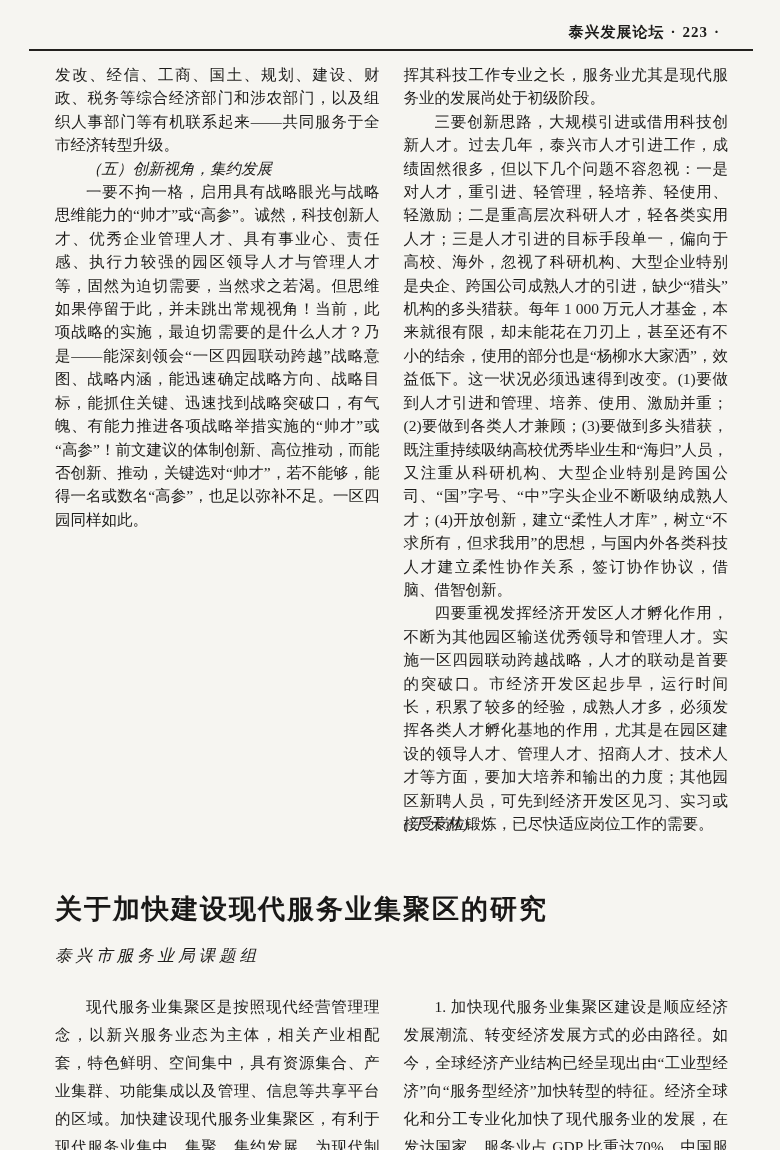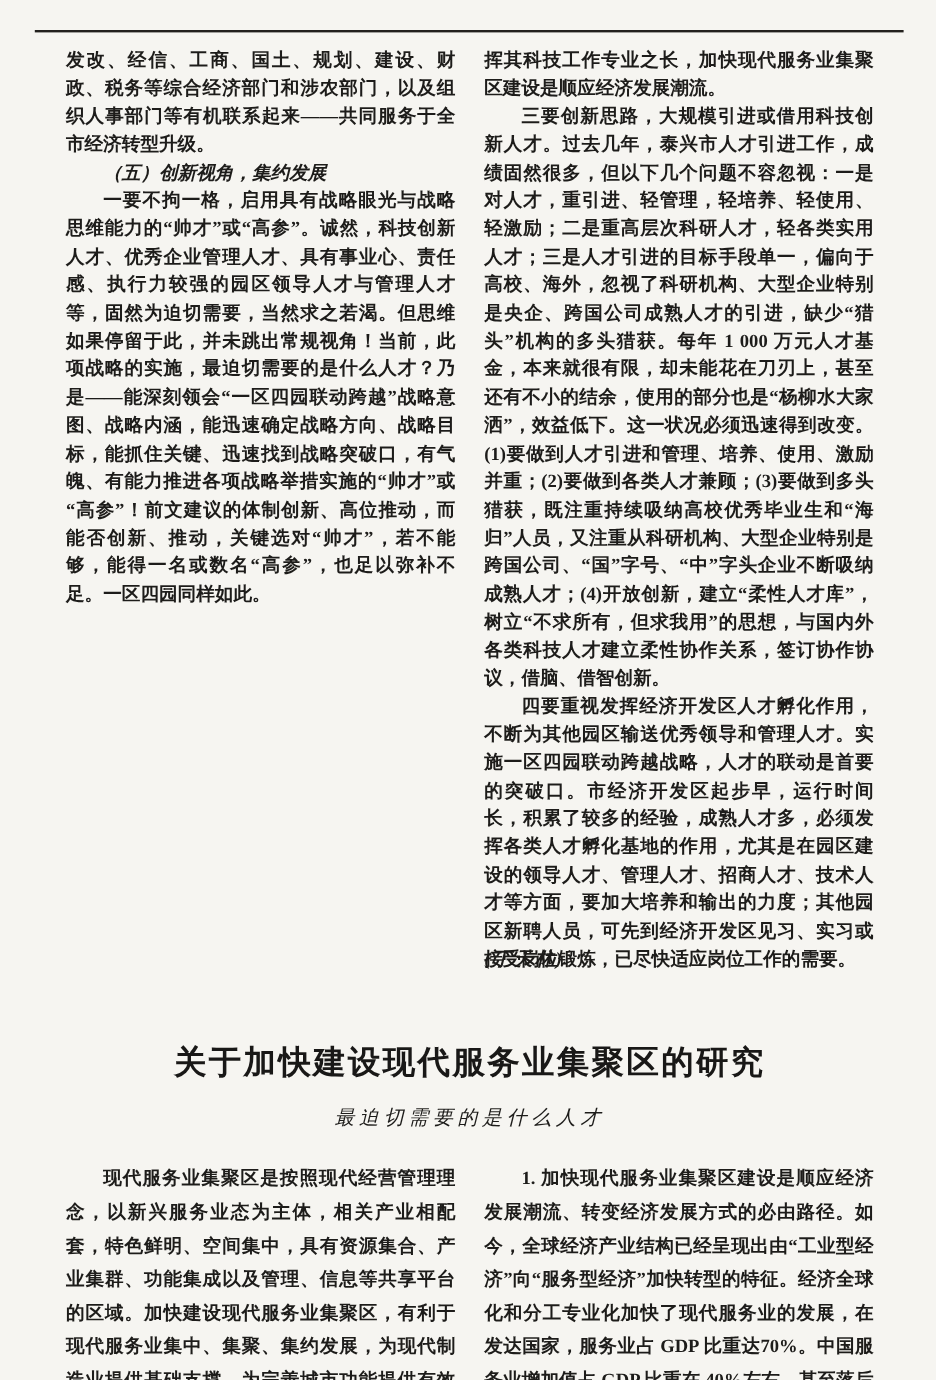--- a/index.html
+++ b/index.html
@@ -24,77 +24,80 @@
     height:24px;
     line-height:24px;
   }
   .running-head .dot{padding:0 6px;font-weight:bold;}
   .head-rule{
     border:0;
     border-top:2.5px solid #23211e;
     margin:5px -25px 0 -26px;
   }
   
-  .two-col{display:flex;gap:24px;font-weight:bold;}
+  .two-col{display:flex;gap:24px;}
   .col{flex:1 1 0;min-width:0;text-align:justify;}
   .upper{margin-top:12px;}
   .upper .col{font-size:15.5px;line-height:23.4px;}
   .lower{margin-top:26px;}
   .lower .col{font-size:15.5px;line-height:28px;}
   p{margin:0;text-indent:2em;}
   p.noindent{text-indent:0;}
   p.kai{font-style:italic;}
   p.signature{
     text-indent:0;
     margin-top:-23.4px;
     font-style:italic;
     letter-spacing:2px;
     padding-right:4px;
   }
   
-  .title-block{margin-top:56px;text-align:center;}
+  .title-block{margin-top:56px;text-align:left;}
   .article-title{
     margin:0;
     font-family:"Liberation Sans","DejaVu Sans",sans-serif;
     font-weight:bold;
     font-size:27px;
     letter-spacing:2px;
     color:#191817;
   }
   .article-author{
     margin-top:18px;
     font-size:16.5px;
     font-style:italic;
     letter-spacing:4px;
   }
 </style>
 </head>
 <body>
 
 <div class="page">
 
+  <div class="running-head">
+    <span>泰兴发展论坛</span><span class="dot">·</span><span>223</span><span class="dot">·</span>
+  </div>
   <hr class="head-rule">
 
   <section class="two-col upper">
     <div class="col">
       <p class="noindent">发改、经信、工商、国土、规划、建设、财政、税务等综合经济部门和涉农部门，以及组织人事部门等有机联系起来——共同服务于全市经济转型升级。</p>
       <p class="kai">（五）创新视角，集约发展</p>
       <p>一要不拘一格，启用具有战略眼光与战略思维能力的“帅才”或“高参”。诚然，科技创新人才、优秀企业管理人才、具有事业心、责任感、执行力较强的园区领导人才与管理人才等，固然为迫切需要，当然求之若渴。但思维如果停留于此，并未跳出常规视角！当前，此项战略的实施，最迫切需要的是什么人才？乃是——能深刻领会“一区四园联动跨越”战略意图、战略内涵，能迅速确定战略方向、战略目标，能抓住关键、迅速找到战略突破口，有气魄、有能力推进各项战略举措实施的“帅才”或“高参”！前文建议的体制创新、高位推动，而能否创新、推动，关键选对“帅才”，若不能够，能得一名或数名“高参”，也足以弥补不足。一区四园同样如此。</p>
     </div>
     <div class="col">
-      <p class="noindent">挥其科技工作专业之长，加快现代服务业集聚区建设是顺应经济发展潮流。</p>
+      <p class="noindent">挥其科技工作专业之长，服务业尤其是现代服务业的发展尚处于初级阶段。</p>
       <p>三要创新思路，大规模引进或借用科技创新人才。过去几年，泰兴市人才引进工作，成绩固然很多，但以下几个问题不容忽视：一是对人才，重引进、轻管理，轻培养、轻使用、轻激励；二是重高层次科研人才，轻各类实用人才；三是人才引进的目标手段单一，偏向于高校、海外，忽视了科研机构、大型企业特别是央企、跨国公司成熟人才的引进，缺少“猎头”机构的多头猎获。每年 1 000 万元人才基金，本来就很有限，却未能花在刀刃上，甚至还有不小的结余，使用的部分也是“杨柳水大家洒”，效益低下。这一状况必须迅速得到改变。(1)要做到人才引进和管理、培养、使用、激励并重；(2)要做到各类人才兼顾；(3)要做到多头猎获，既注重持续吸纳高校优秀毕业生和“海归”人员，又注重从科研机构、大型企业特别是跨国公司、“国”字号、“中”字头企业不断吸纳成熟人才；(4)开放创新，建立“柔性人才库”，树立“不求所有，但求我用”的思想，与国内外各类科技人才建立柔性协作关系，签订协作协议，借脑、借智创新。</p>
       <p>四要重视发挥经济开发区人才孵化作用，不断为其他园区输送优秀领导和管理人才。实施一区四园联动跨越战略，人才的联动是首要的突破口。市经济开发区起步早，运行时间长，积累了较多的经验，成熟人才多，必须发挥各类人才孵化基地的作用，尤其是在园区建设的领导人才、管理人才、招商人才、技术人才等方面，要加大培养和输出的力度；其他园区新聘人员，可先到经济开发区见习、实习或接受岗位锻炼，已尽快适应岗位工作的需要。</p>
       <p class="signature">(丁天林)</p>
     </div>
   </section>
 
   <section class="title-block">
     <h1 class="article-title">关于加快建设现代服务业集聚区的研究</h1>
-    <div class="article-author">最迫切需要的是什么人才</div>
+    <div class="article-author">泰兴市服务业局课题组</div>
   </section>
 
   <section class="two-col lower">
     <div class="col">
       <p>现代服务业集聚区是按照现代经营管理理念，以新兴服务业态为主体，相关产业相配套，特色鲜明、空间集中，具有资源集合、产业集群、功能集成以及管理、信息等共享平台的区域。加快建设现代服务业集聚区，有利于现代服务业集中、集聚、集约发展，为现代制造业提供基础支撑，为完善城市功能提供有效载体，为经济社会发展注入强大活力，进而推动服务业成为经济发展的重要增长极。</p>
 
     </div>
     <div class="col">
       <p>1. 加快现代服务业集聚区建设是顺应经济发展潮流、转变经济发展方式的必由路径。如今，全球经济产业结构已经呈现出由“工业型经济”向“服务型经济”加快转型的特征。经济全球化和分工专业化加快了现代服务业的发展，在发达国家，服务业占 GDP 比重达70%。中国服务业增加值占 GDP 比重在 40%左右，甚至落后于部分发展中国家，服务业尤其是现代服务业的发展尚处于初级阶段。就泰兴而言，服务业增加值占GDP 比重在 35.7%，与泰兴市的经济社会发展水平还</p>
     </div>

